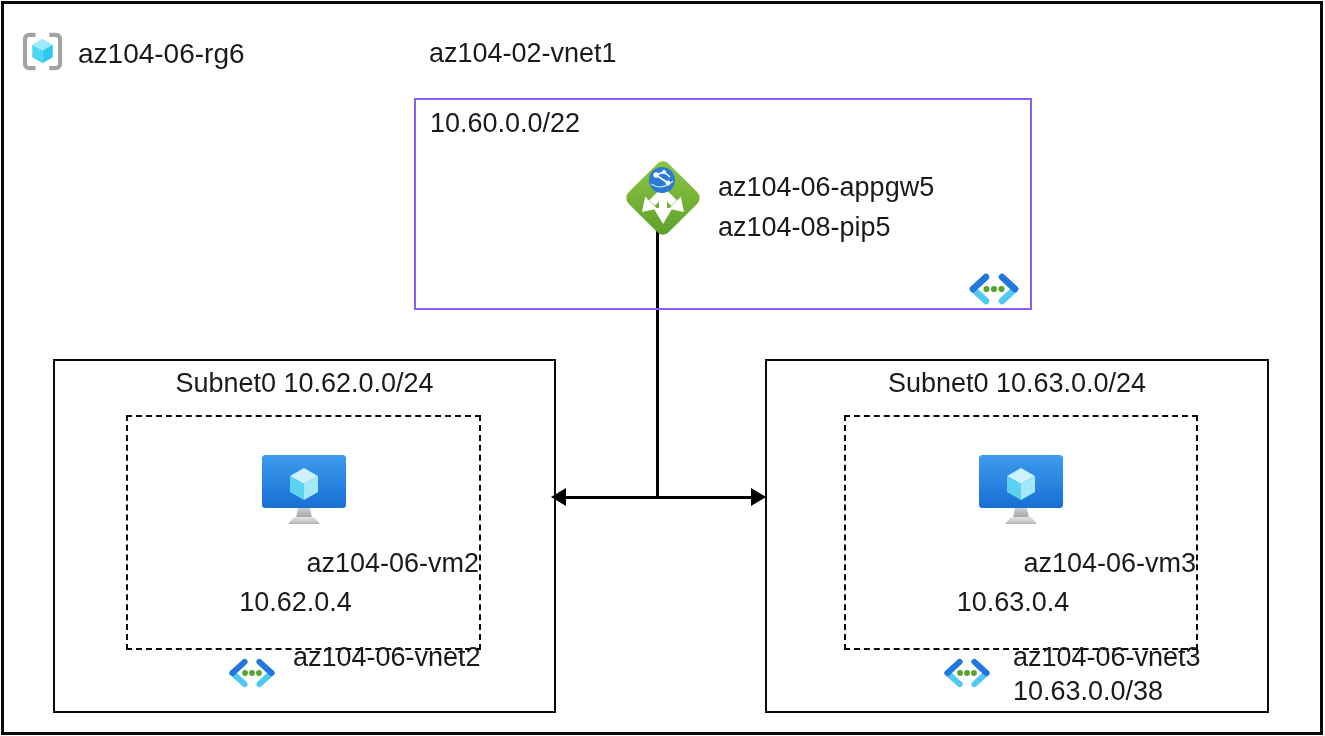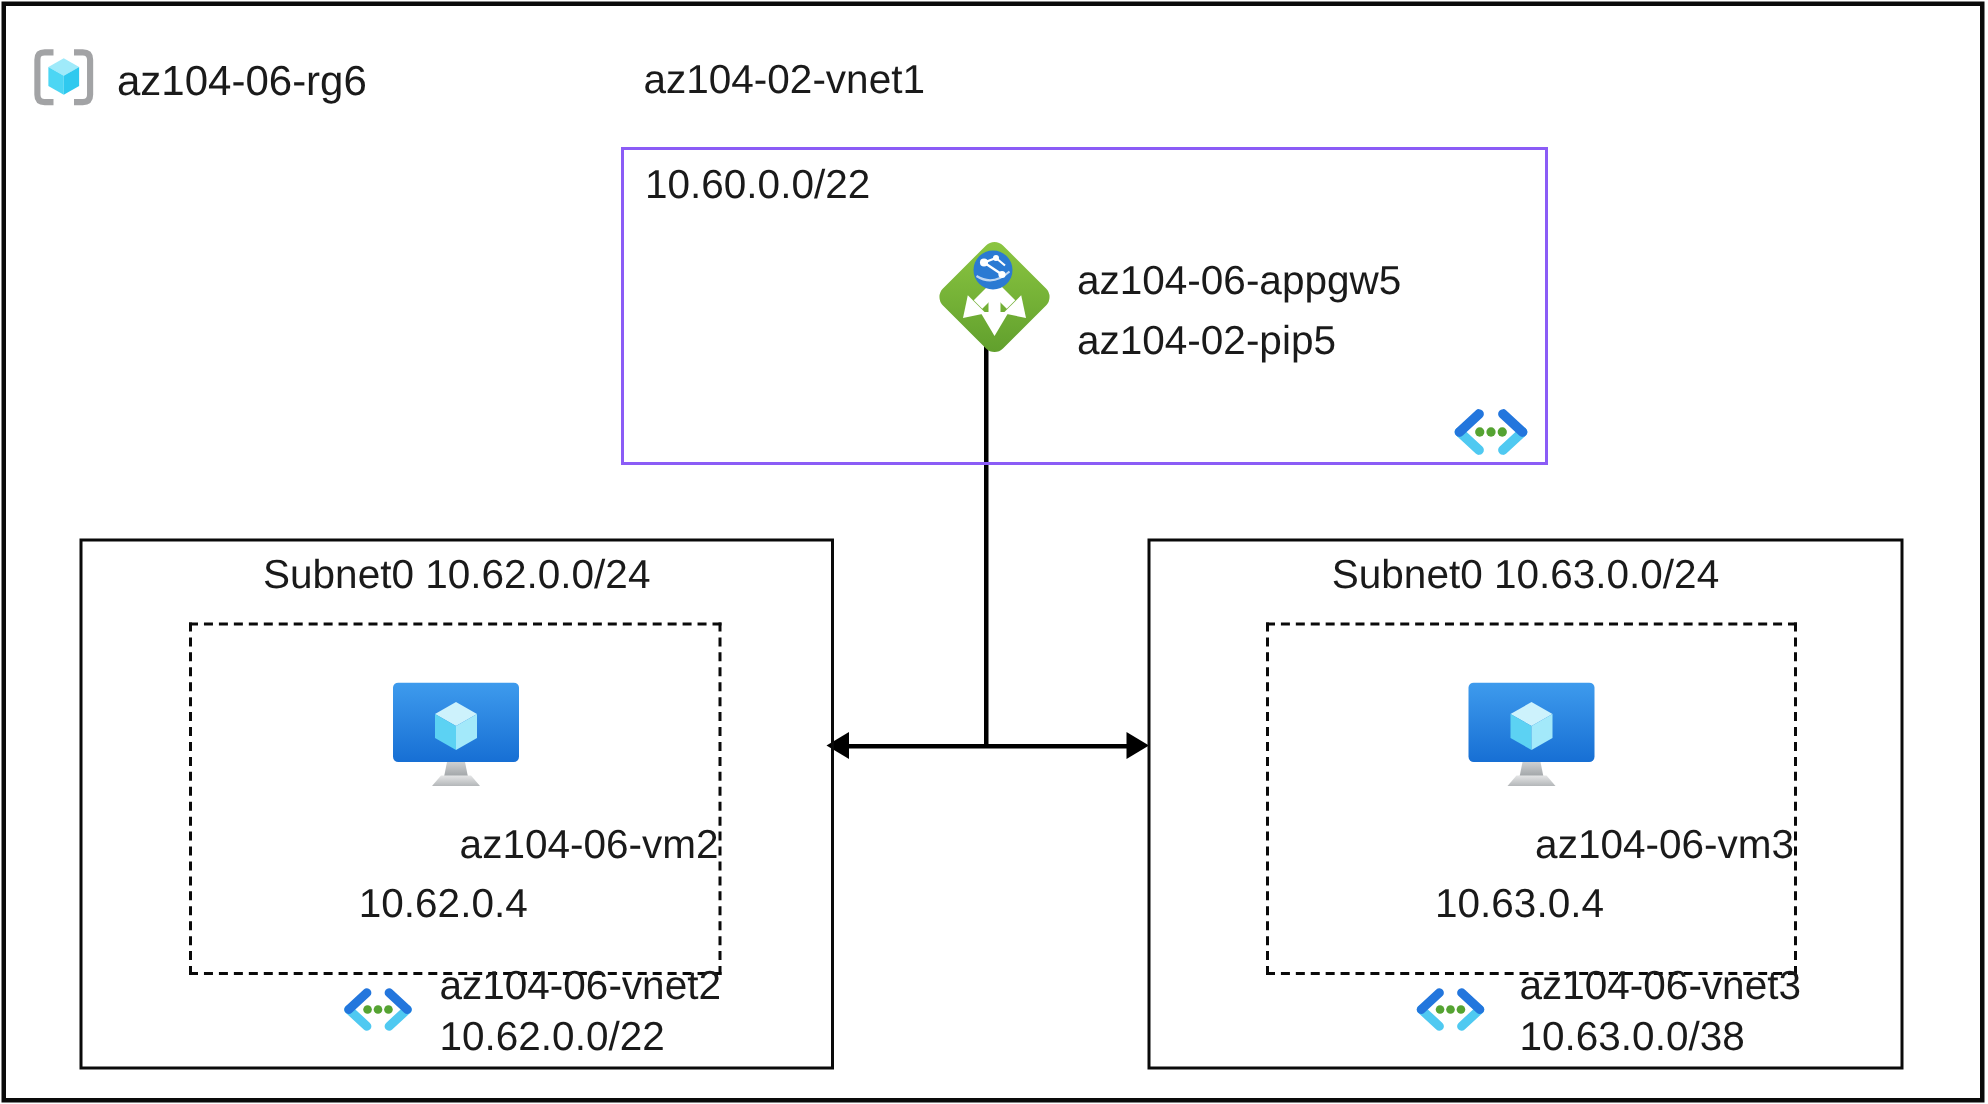--- a/index.html
+++ b/index.html
@@ -110,21 +110,21 @@
         <line x1="35" y1="19" x2="43" y2="16" stroke="#fff" stroke-width="1.6"></line>
         <line x1="35" y1="19" x2="47" y2="27" stroke="#fff" stroke-width="1.6"></line>
         <line x1="43" y1="16" x2="49" y2="21" stroke="#fff" stroke-width="1.4"></line>
         <circle cx="35" cy="19" r="2.7" fill="#fff"></circle>
         <circle cx="47" cy="27" r="2.4" fill="#fff"></circle>
         <circle cx="43" cy="16" r="2" fill="#fff"></circle>
       </svg>
     </span>
     <div class="appgw-labels">
       <div>az104-06-appgw5</div>
-      <div>az104-02-pip5</div>
+      <div>az104-08-pip5</div>
     </div>
     <span class="vnet1-neticon">
       <svg width="56" height="38" viewBox="0 0 56 38">
         <line x1="7" y1="19" x2="20" y2="31" stroke="#4fc9f1" stroke-width="6.5" stroke-linecap="round"></line>
         <line x1="49" y1="19" x2="36" y2="31" stroke="#4fc9f1" stroke-width="6.5" stroke-linecap="round"></line>
         <line x1="20" y1="7" x2="7" y2="19" stroke="#2376dd" stroke-width="6.5" stroke-linecap="round"></line>
         <line x1="36" y1="7" x2="49" y2="19" stroke="#2376dd" stroke-width="6.5" stroke-linecap="round"></line>
         <circle cx="20.5" cy="19" r="3.1" fill="#55a332"></circle>
         <circle cx="28" cy="19" r="3.1" fill="#55a332"></circle>
         <circle cx="35.5" cy="19" r="3.1" fill="#55a332"></circle>
@@ -174,21 +174,20 @@
       <line x1="49" y1="19" x2="36" y2="31" stroke="#4fc9f1" stroke-width="6.5" stroke-linecap="round"></line>
       <line x1="20" y1="7" x2="7" y2="19" stroke="#2376dd" stroke-width="6.5" stroke-linecap="round"></line>
       <line x1="36" y1="7" x2="49" y2="19" stroke="#2376dd" stroke-width="6.5" stroke-linecap="round"></line>
       <circle cx="20.5" cy="19" r="3.1" fill="#55a332"></circle>
       <circle cx="28" cy="19" r="3.1" fill="#55a332"></circle>
       <circle cx="35.5" cy="19" r="3.1" fill="#55a332"></circle>
     </svg>
   </span>
   <div class="vnet-tag vnet2-tag">
     <div>az104-06-vnet2</div>
-    <div>10.62.0.0/22</div>
   </div>
 
   <span class="vnet3-neticon">
     <svg width="52" height="38" viewBox="0 0 56 38">
       <line x1="7" y1="19" x2="20" y2="31" stroke="#4fc9f1" stroke-width="6.5" stroke-linecap="round"></line>
       <line x1="49" y1="19" x2="36" y2="31" stroke="#4fc9f1" stroke-width="6.5" stroke-linecap="round"></line>
       <line x1="20" y1="7" x2="7" y2="19" stroke="#2376dd" stroke-width="6.5" stroke-linecap="round"></line>
       <line x1="36" y1="7" x2="49" y2="19" stroke="#2376dd" stroke-width="6.5" stroke-linecap="round"></line>
       <circle cx="20.5" cy="19" r="3.1" fill="#55a332"></circle>
       <circle cx="28" cy="19" r="3.1" fill="#55a332"></circle>

